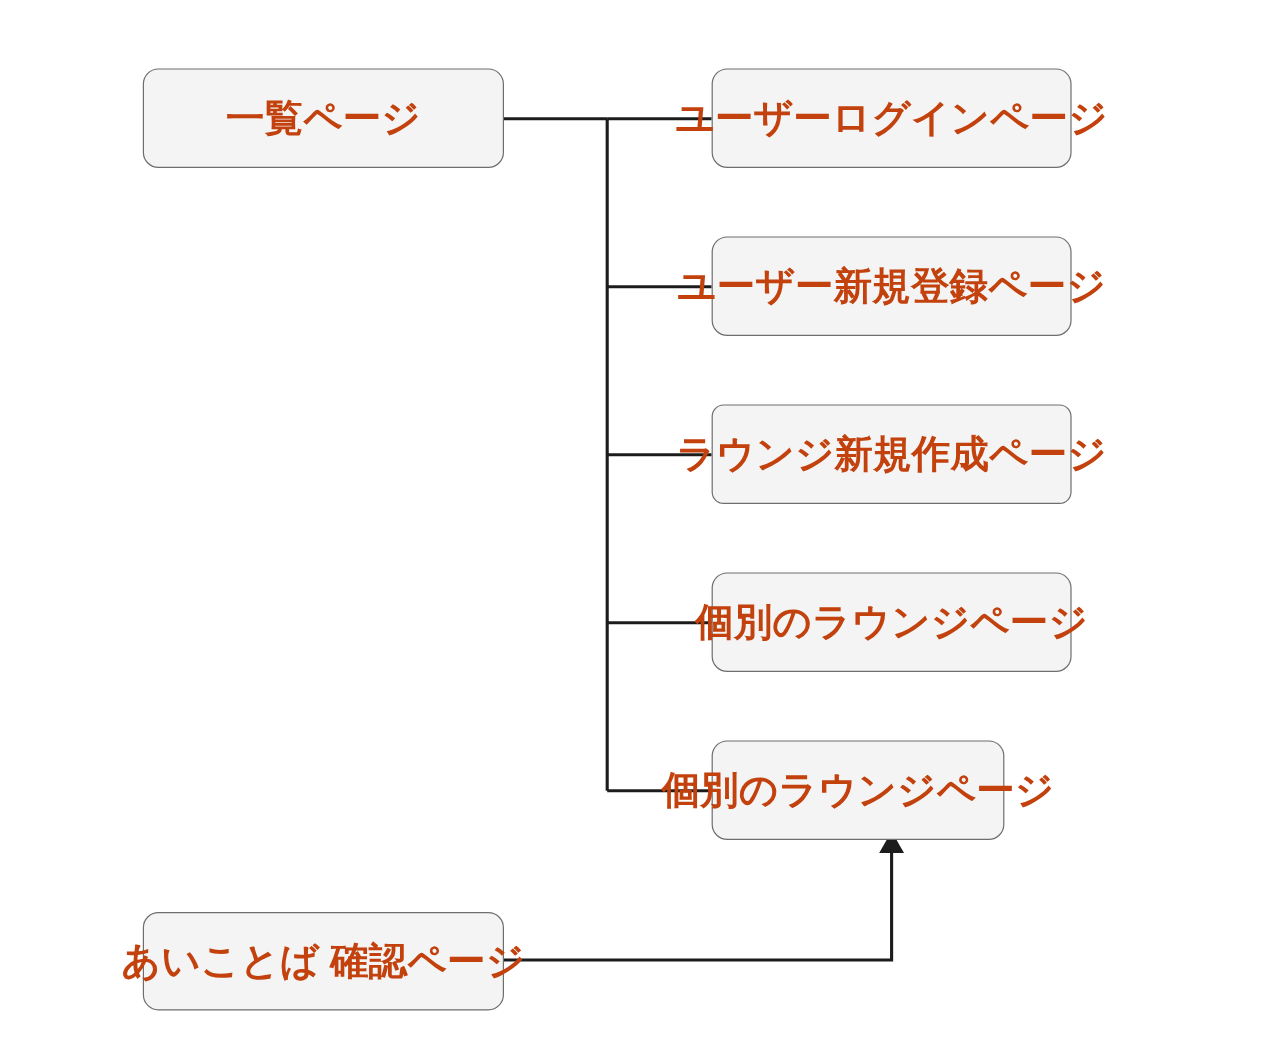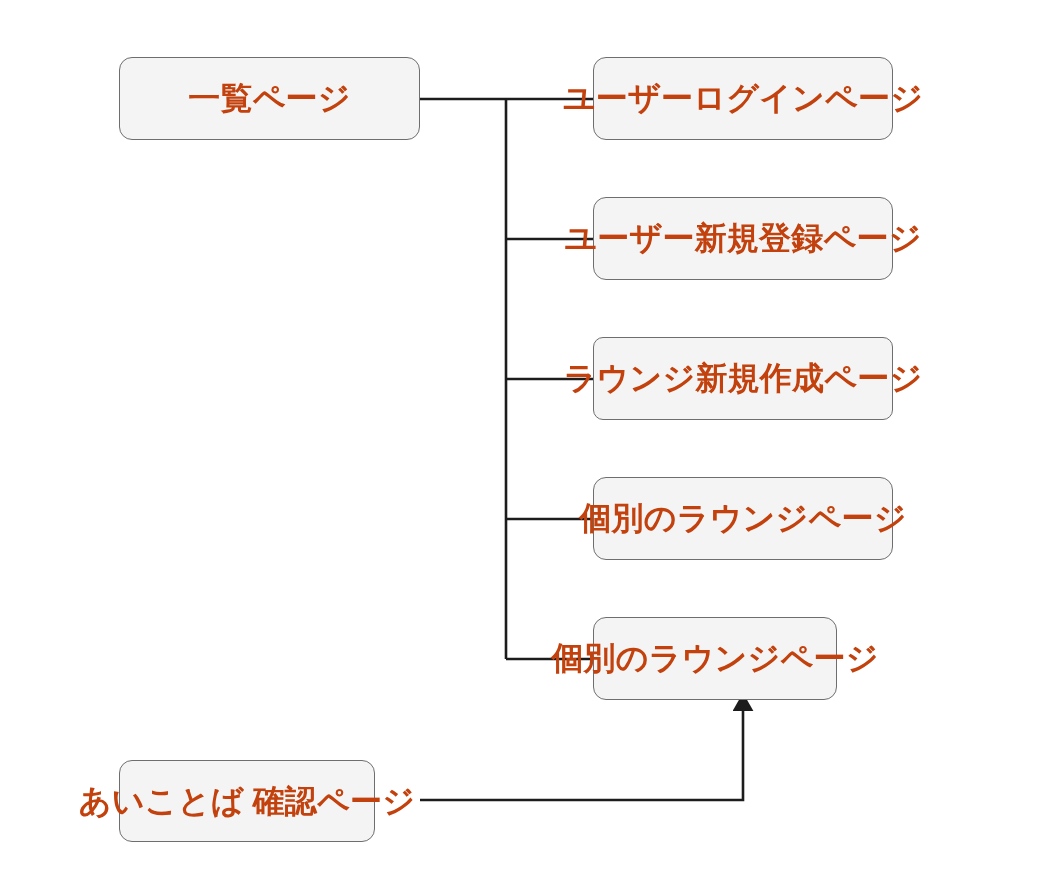--- a/index.html
+++ b/index.html
@@ -84,21 +84,21 @@
   #node-lounge-detail {
     left: 593px;
     top: 617px;
     width: 244px;
     height: 83px;
   }
   
   #node-passphrase {
     left: 119px;
     top: 760px;
-    width: 256px;
+    width: 301px;
     height: 82px;
   }
 </style>
 </head>
 <body>
 
 <div id="diagram-canvas">
 
   <svg id="edge-layer" viewBox="0 0 1052 884" width="1052" height="884" xmlns="http://www.w3.org/2000/svg">
     <defs>

